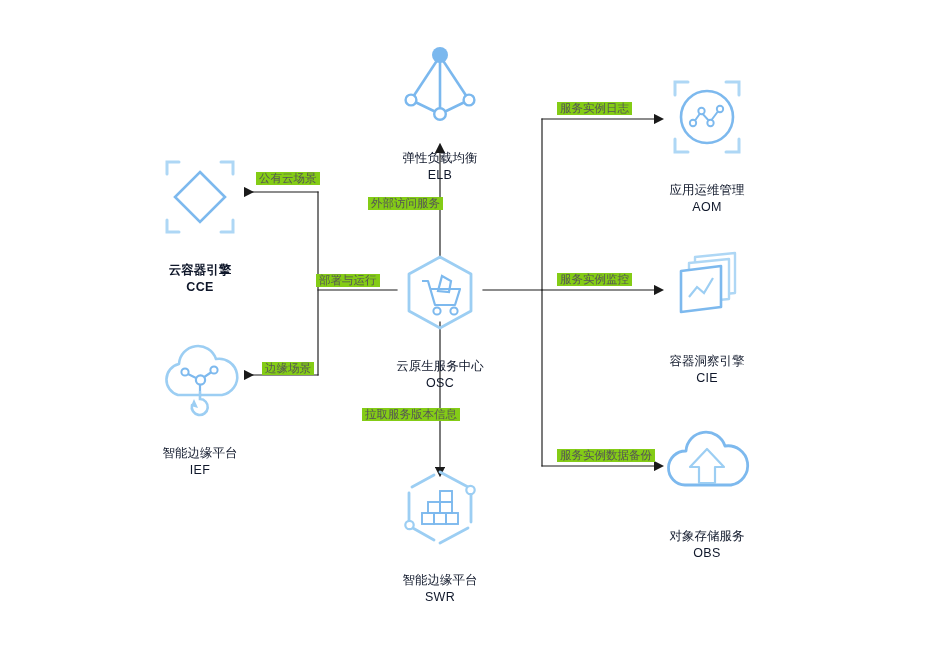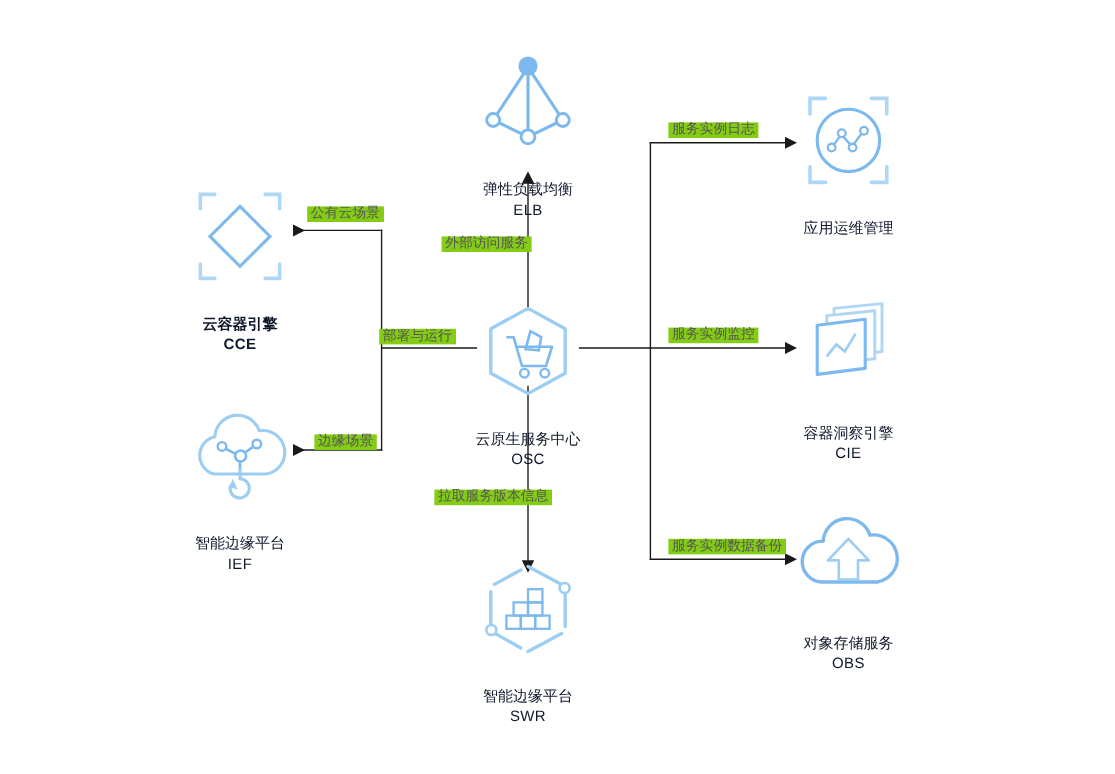--- a/index.html
+++ b/index.html
@@ -231,20 +231,21 @@
           <path d="M31,48 L38,38 L47,48 L56,36"></path>
         </g>
         <circle cx="30" cy="49" r="3.2" fill="#ffffff" stroke="#7db9ee" stroke-width="1.9"></circle>
         <circle cx="38.5" cy="37" r="3.2" fill="#ffffff" stroke="#7db9ee" stroke-width="1.9"></circle>
         <circle cx="47.5" cy="49" r="3.2" fill="#ffffff" stroke="#7db9ee" stroke-width="1.9"></circle>
         <circle cx="57" cy="35" r="3.2" fill="#ffffff" stroke="#7db9ee" stroke-width="1.9"></circle>
       </svg>
     </div>
     <div class="node-caption">
       <span class="cn">应用运维管理</span>
+      <span class="abbr">AOM</span>
     </div>
   </div>
 
   <div class="node" style="left:632px; top:243px;">
     <div class="node-icon">
       <svg width="92" height="86" viewBox="0 0 92 86">
         <g stroke="#aed7f5" stroke-width="2.4" fill="#ffffff" stroke-linejoin="round">
           <path d="M34,12 L74,8 L74,48 L34,52 Z"></path>
           <path d="M28,18 L68,14 L68,54 L28,58 Z"></path>
         </g>

